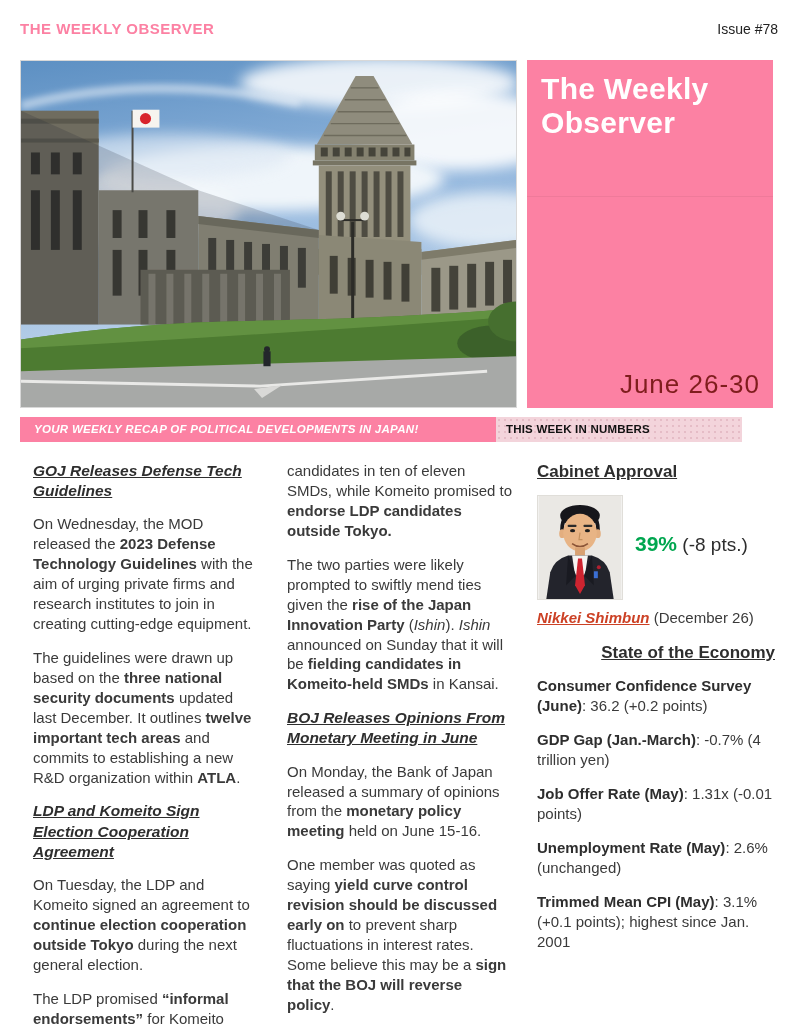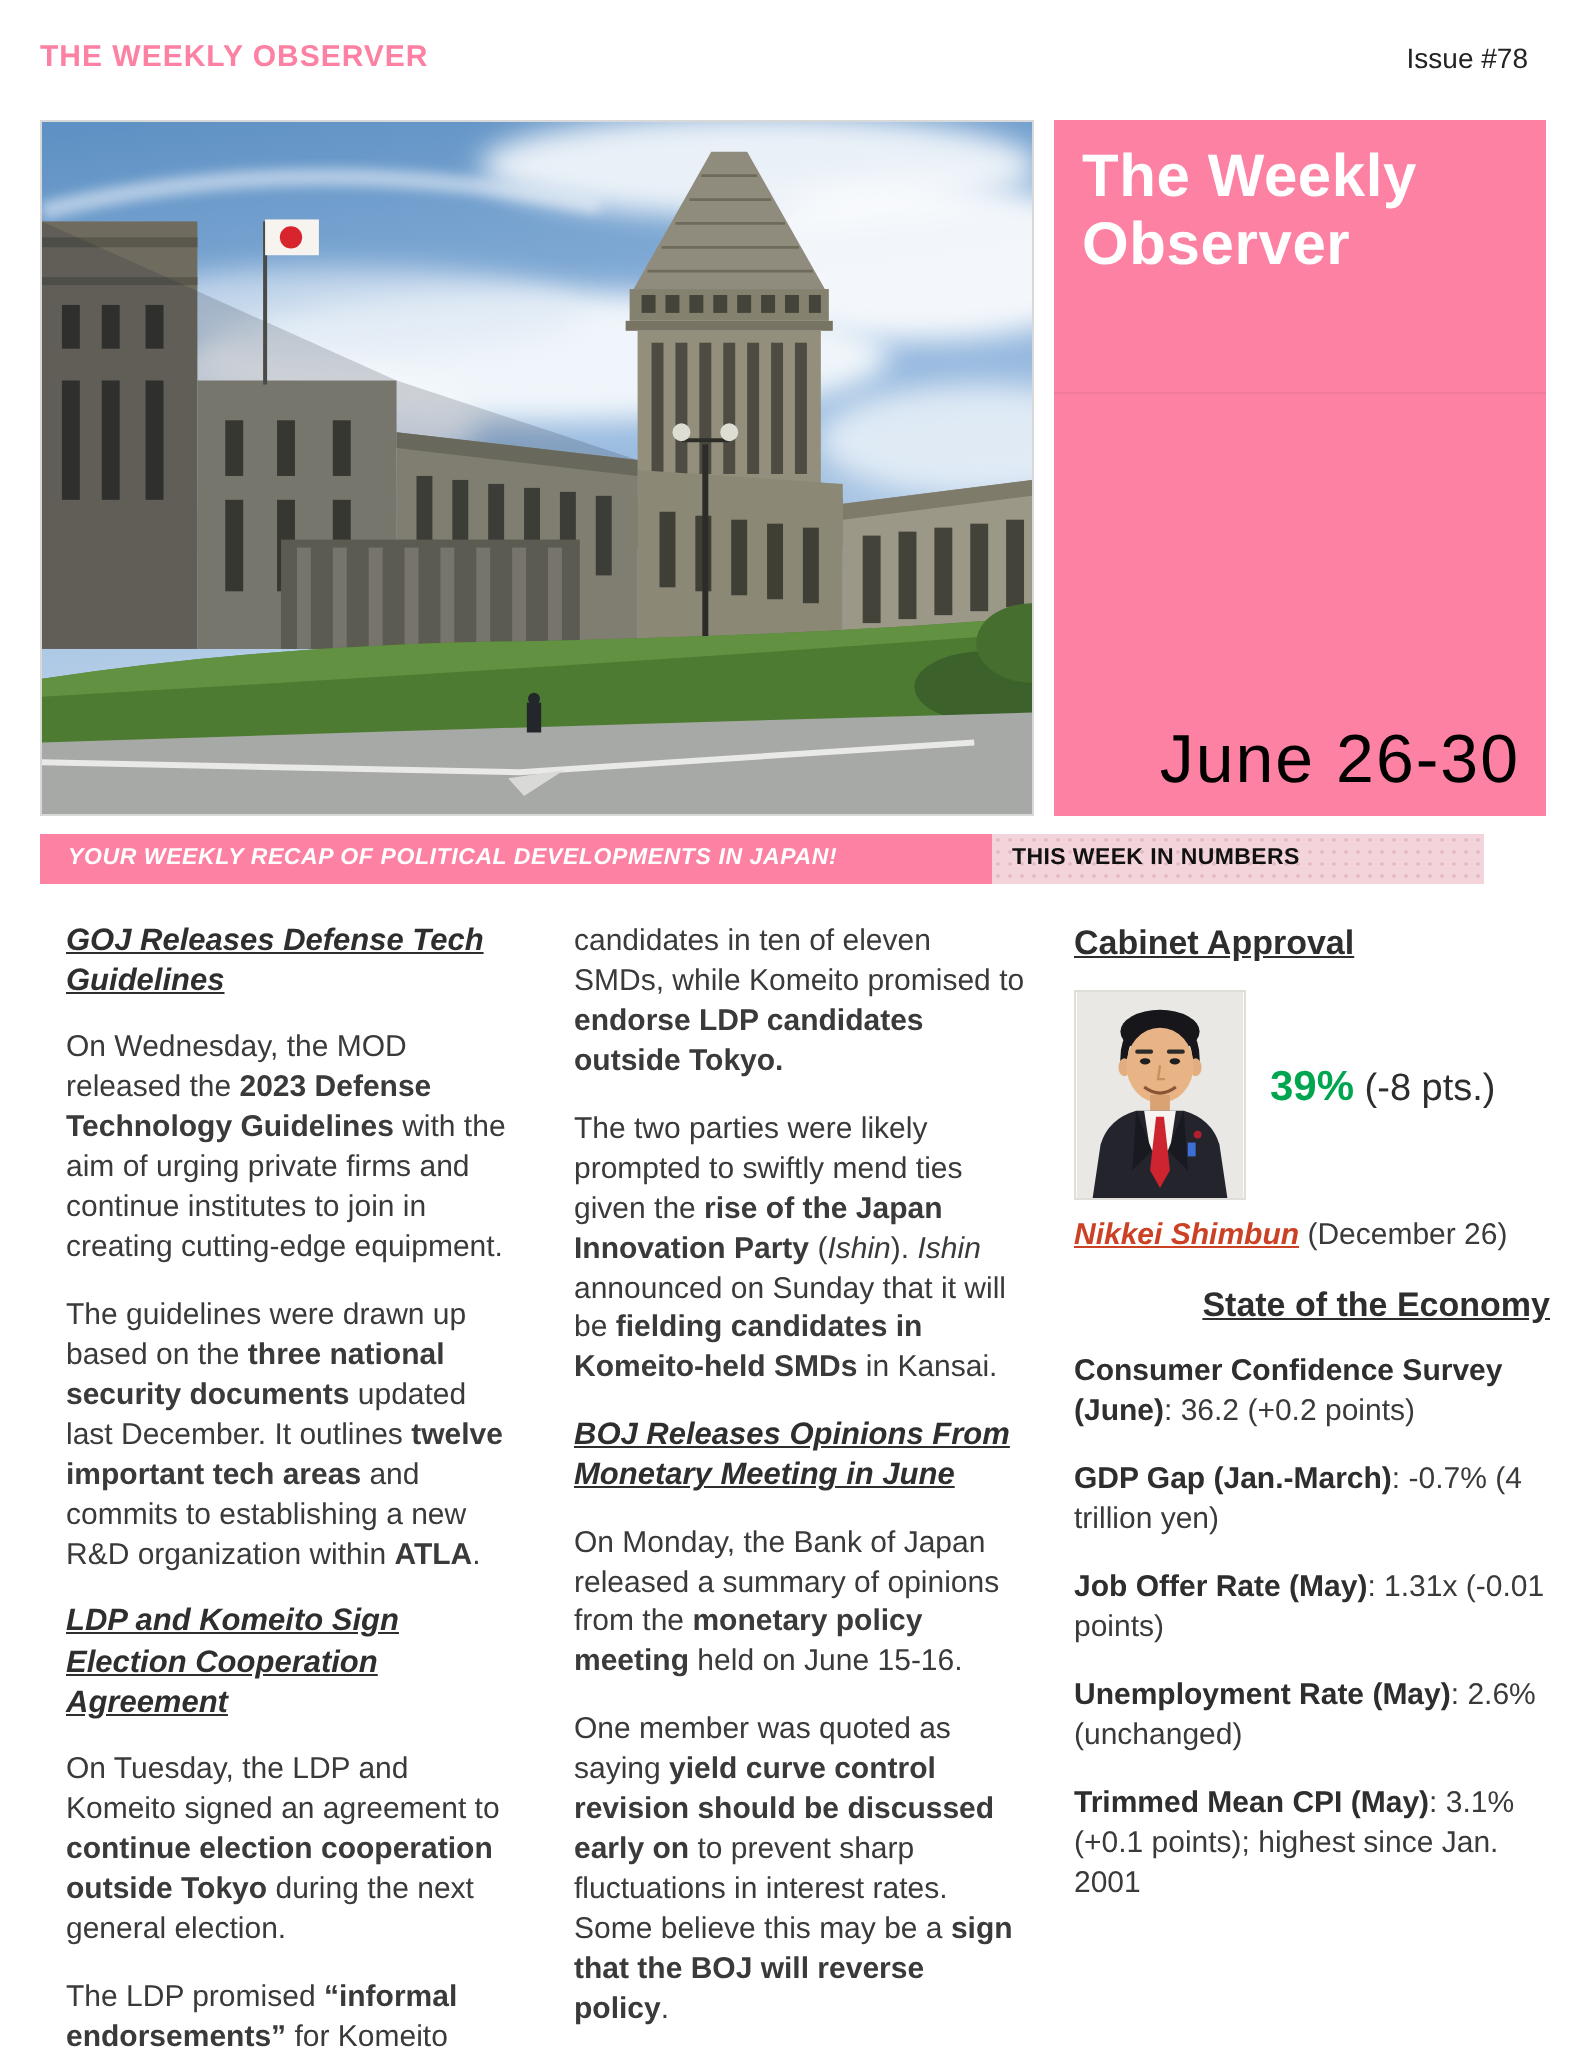--- a/index.html
+++ b/index.html
@@ -9,42 +9,42 @@
   }
   .b{font-weight:bold;}
   .i{font-style:italic;}
 
   
   .masthead{
     position:absolute;left:20px;top:20px;
     color:var(--pink,#FC81A3);font-weight:bold;font-size:15px;letter-spacing:.5px;
   }
   .issue{
-    position:absolute;right:26px;top:21px;color:#222;font-size:14px;
+    position:absolute;right:12px;top:21px;color:#222;font-size:14px;
   }
 
   
   .photo{
     position:absolute;left:20px;top:60px;width:497px;height:348px;
     border:1px solid #d8d8d8;box-sizing:border-box;background:#9db8d4;
   }
   .photo svg{display:block;}
 
   
   .hero{
     position:absolute;left:527px;top:60px;width:246px;height:348px;
     background:var(--pink,#FC81A3);
   }
   .hero-divider{position:absolute;left:0;top:136px;width:100%;height:1px;background:rgba(0,0,0,.05);}
   .hero-title{
     position:absolute;left:14px;top:12px;width:215px;
     color:#fff;font-weight:bold;font-size:30px;line-height:1.12;letter-spacing:.3px;
   }
   .hero-date{
-    position:absolute;right:13px;bottom:8px;color:#000000;font-size:34px;letter-spacing:1px;
+    position:absolute;right:13px;bottom:8px;color:#7f1d1d;font-size:26px;letter-spacing:1px;
   }
 
   
   .tagline{
     position:absolute;left:20px;top:417px;width:497px;height:25px;box-sizing:border-box;
     background:var(--pink,#FC81A3);color:#fff;font-weight:bold;font-style:italic;
     font-size:11.5px;line-height:25px;padding-left:14px;letter-spacing:.3px;
   }
   .numbers-banner{
     position:absolute;left:496px;top:417px;width:246px;height:25px;box-sizing:border-box;
@@ -261,21 +261,21 @@
     <div class="hero-divider"></div>
     <div class="hero-title">The Weekly Observer</div>
     <div class="hero-date">June 26-30</div>
   </div>
 
   <div class="tagline">YOUR WEEKLY RECAP OF POLITICAL DEVELOPMENTS IN JAPAN!</div>
   <div class="numbers-banner">THIS WEEK IN NUMBERS</div>
 
   <div class="col col1">
     <h3>GOJ Releases Defense Tech Guidelines</h3>
-    <p><span>On Wednesday, the MOD released the </span><span class="b">2023 Defense Technology Guidelines</span><span> with the aim of urging private firms and continue institutes to join in creating cutting-edge equipment.</span></p>
+    <p><span>On Wednesday, the MOD released the </span><span class="b">2023 Defense Technology Guidelines</span><span> with the aim of urging private firms and research institutes to join in creating cutting-edge equipment.</span></p>
     <p><span>The guidelines were drawn up based on the </span><span class="b">three national security documents</span><span> updated last December. It outlines </span><span class="b">twelve important tech areas</span><span> and commits to establishing a new R&amp;D organization within </span><span class="b">ATLA</span><span>.</span></p>
     <h3>LDP and Komeito Sign Election Cooperation Agreement</h3>
     <p><span>On Tuesday, the LDP and Komeito signed an agreement to </span><span class="b">continue election cooperation outside Tokyo</span><span> during the next general election.</span></p>
     <p><span>The LDP promised </span><span class="b">“informal endorsements”</span><span> for Komeito</span></p>
   </div>
 
   <div class="col col2">
     <p><span>candidates in ten of eleven SMDs, while Komeito promised to </span><span class="b">endorse LDP candidates outside Tokyo.</span></p>
     <p><span>The two parties were likely prompted to swiftly mend ties given the </span><span class="b">rise of the Japan Innovation Party</span><span> (</span><span class="i">Ishin</span><span>). </span><span class="i">Ishin</span><span> announced on Sunday that it will be </span><span class="b">fielding candidates in Komeito-held SMDs</span><span> in Kansai.</span></p>
     <h3>BOJ Releases Opinions From Monetary Meeting in June</h3>

